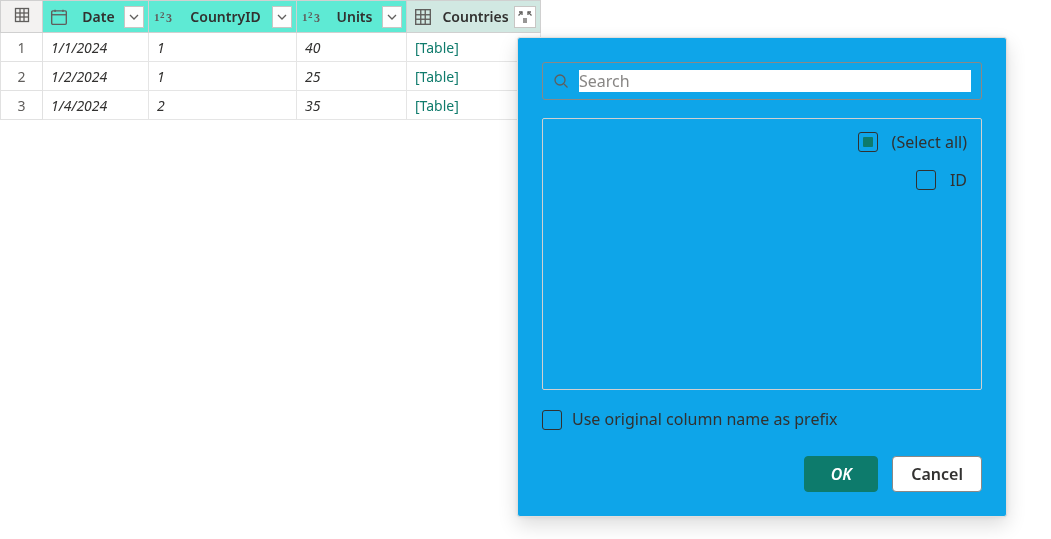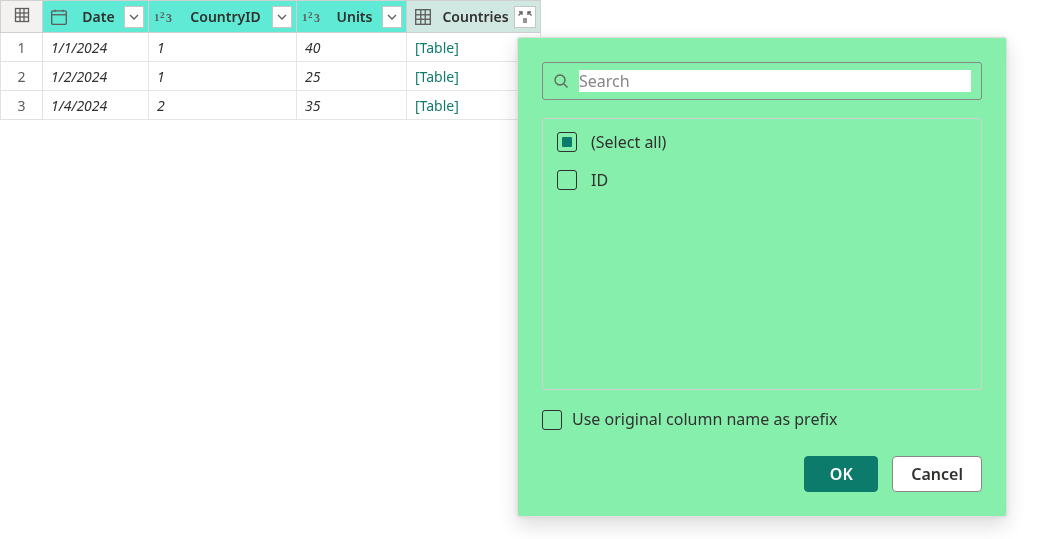--- a/index.html
+++ b/index.html
@@ -98,21 +98,21 @@
     }
     .data-cell.r-italic { text-align: left; font-style: italic; }
     .data-cell.link { color: #0f7b6c; }
 
     
     .popup {
       position: absolute;
       left: 517px;
       top: 37px;
       width: 490px;
-      background: #86efac;
+      background: #0ea5e9;
       border: 1px solid #e1dfdd;
       box-shadow: 0 8px 20px rgba(0,0,0,0.14), 0 0 4px rgba(0,0,0,0.08);
       border-radius: 3px;
       padding: 24px;
       display: flex;
       flex-direction: column;
       gap: 18px;
     }
     .search-box {
       position: relative;
@@ -136,20 +136,21 @@
     .search-input::placeholder { color: #888684; }
 
     .column-list {
       border: 1px solid #d0d0d0;
       border-radius: 2px;
       height: 272px;
       padding: 12px 14px;
       display: flex;
       flex-direction: column;
       gap: 16px;
+      align-items: flex-end;
     }
     .check-row {
       display: flex;
       align-items: center;
       gap: 14px;
       font-size: 16px;
       cursor: pointer;
     }
     .checkbox {
       width: 20px;
@@ -195,20 +196,21 @@
       font-size: 16px;
       font-family: inherit;
       font-weight: 600;
       padding: 0 18px;
       cursor: pointer;
     }
     .btn-primary {
       background: #0d7b6c;
       border: 1px solid #0d7b6c;
       color: #ffffff;
+      font-style: italic;
     }
     .btn-secondary {
       background: #ffffff;
       border: 1px solid #8a8886;
       color: #323130;
     }
     .grid-corner-svg { width:16px; height:16px; color:#605e5c; }
   </style>
 </head>
 <body>

